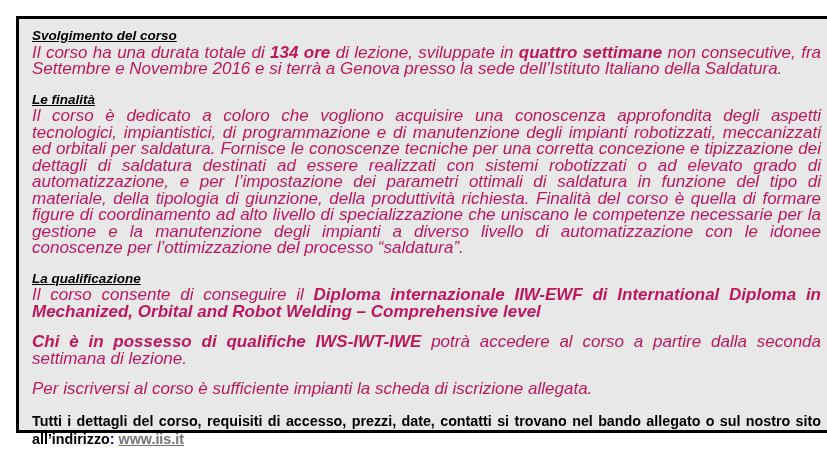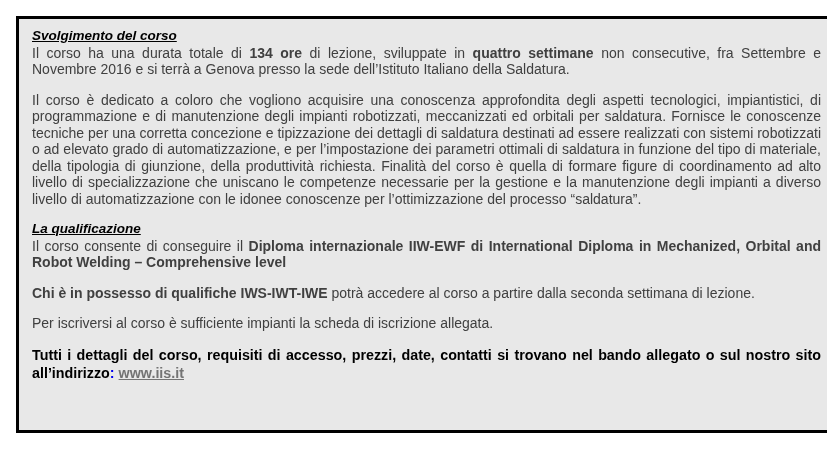--- a/index.html
+++ b/index.html
@@ -21,24 +21,25 @@
   .section:last-child { margin-bottom: 0; }
   .heading {
     font-weight: bold;
     font-style: italic;
     text-decoration: underline;
     font-size: 13.5px;
     line-height: 16.5px;
     color: #000000;
   }
   .para {
-    font-size: 14px;
+    font-style: italic;
+    font-size: 17px;
     line-height: 16.5px;
     text-align: justify;
-    color: #404040;
+    color: #be185d;
     margin: 0;
   }
   .para .b { font-weight: bold; }
   .footer-para {
     font-style: normal;
     font-weight: bold;
     font-size: 14.3px;
     line-height: 18.5px;
     text-align: justify;
     color: #000000;
@@ -55,20 +56,21 @@
 </style>
 </head>
 <body>
 
 <div class="frame" id="doc">
     <div class="section">
       <div class="heading">Svolgimento del corso</div>
       <p class="para"><span>Il corso ha una durata totale di </span><span class="b">134 ore</span><span> di lezione, sviluppate in </span><span class="b">quattro settimane</span><span> non consecutive, fra Settembre e Novembre 2016 e si terrà a Genova presso la sede dell’Istituto Italiano della Saldatura.</span></p>
     </div>
     <div class="section">
+      <div class="heading">Le finalità</div>
       <p class="para"><span>Il corso è dedicato a coloro che vogliono acquisire una conoscenza approfondita degli aspetti tecnologici, impiantistici, di programmazione e di manutenzione degli impianti robotizzati, meccanizzati ed orbitali per saldatura. Fornisce le conoscenze tecniche per una corretta concezione e tipizzazione dei dettagli di saldatura destinati ad essere realizzati con sistemi robotizzati o ad elevato grado di automatizzazione, e per l’impostazione dei parametri ottimali di saldatura in funzione del tipo di materiale, della tipologia di giunzione, della produttività richiesta. Finalità del corso è quella di formare figure di coordinamento ad alto livello di specializzazione che uniscano le competenze necessarie per la gestione e la manutenzione degli impianti a diverso livello di automatizzazione con le idonee conoscenze per l’ottimizzazione del processo “saldatura”.</span></p>
     </div>
     <div class="section">
       <div class="heading">La qualificazione</div>
       <p class="para"><span>Il corso consente di conseguire il </span><span class="b">Diploma internazionale IIW-EWF di International Diploma in Mechanized, Orbital and Robot Welding – Comprehensive level</span></p>
     </div>
     <div class="section">
       <p class="para"><span class="b">Chi è in possesso di qualifiche IWS-IWT-IWE</span><span> potrà accedere al corso a partire dalla seconda settimana di lezione.</span></p>
     </div>
     <div class="section">

